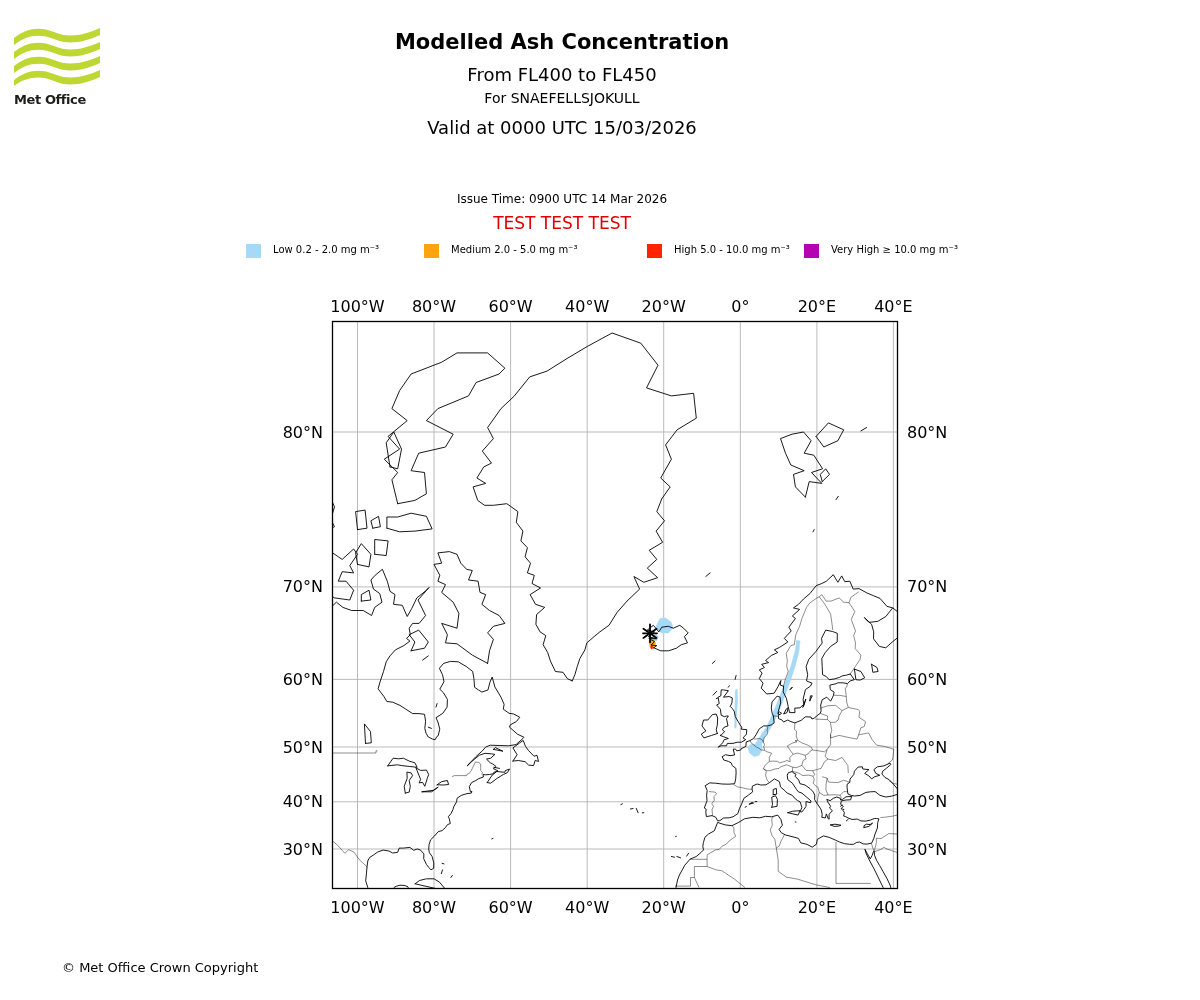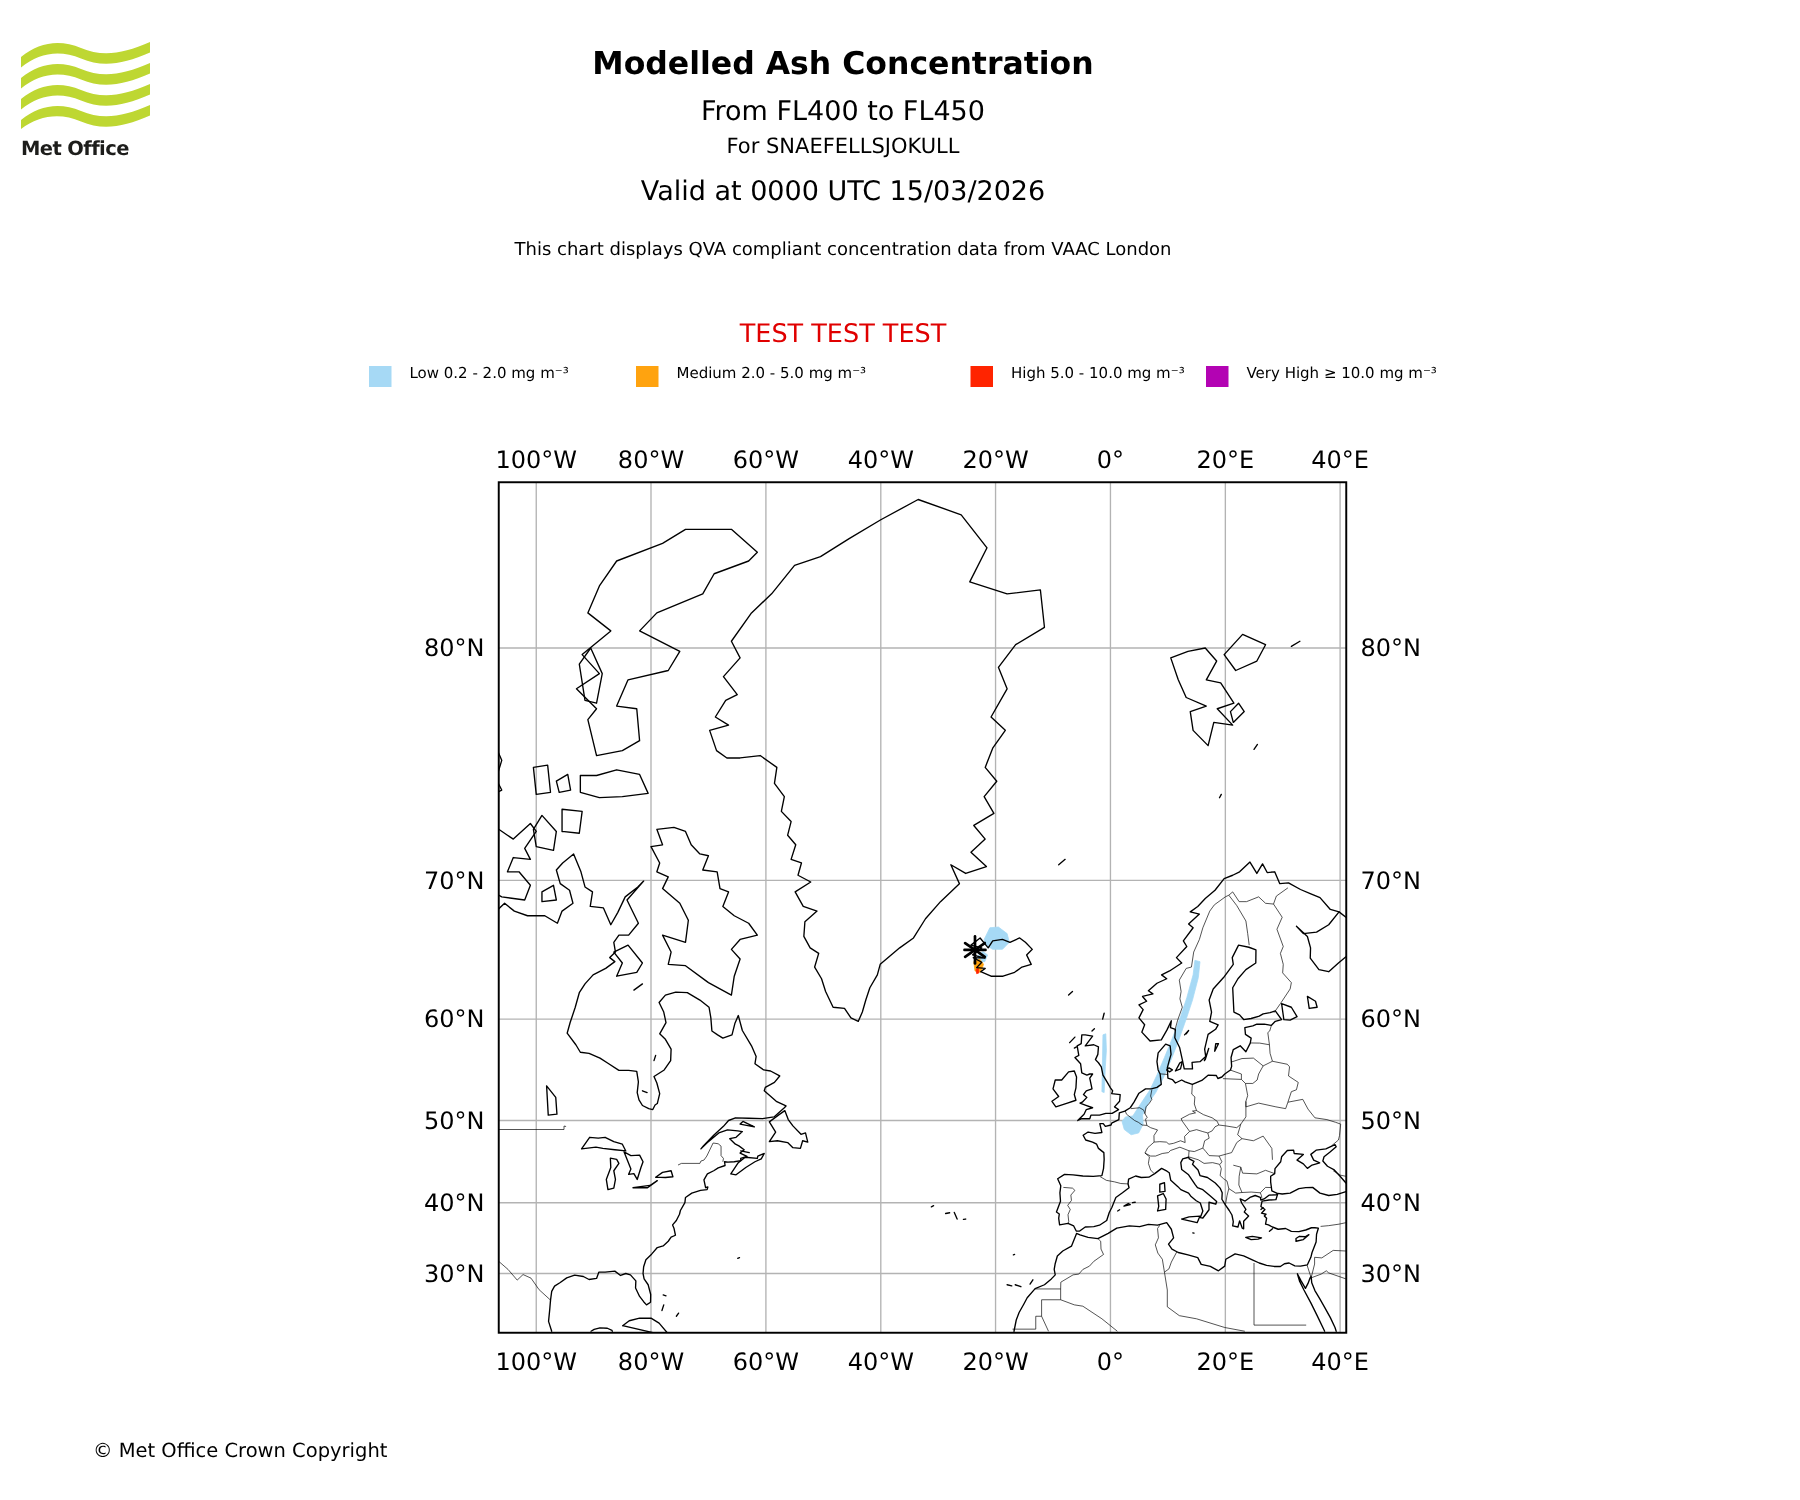--- a/index.html
+++ b/index.html
@@ -36,21 +36,21 @@
         <path d="M0 54 C12 44 26 42 40 48 C54 54 68 52 86 44 L86 51 C68 59 54 61 40 55 C26 49 12 51 0 60 Z"></path>
       </g>
     </svg>
     <div class="logo-text">Met Office</div>
   </div>
 
   <div class="center-line t1">Modelled Ash Concentration</div>
   <div class="center-line t2">From FL400 to FL450</div>
   <div class="center-line t3">For SNAEFELLSJOKULL</div>
   <div class="center-line t4">Valid at 0000 UTC 15/03/2026</div>
-  <div class="center-line note">This chart displays QVA compliant concentration data from VAAC London</div>
+  <div class="center-line issue">Issue Time: 0900 UTC 14 Mar 2026</div>
   <div class="center-line test" id="watermark" style="color: rgb(224, 0, 0);">TEST TEST TEST</div>
 
   <div class="legend-item" id="li0" style="left: 246px;">
     <span class="swatch" style="background: rgb(166, 217, 245);"></span>
     <span>Low 0.2 - 2.0 mg m⁻³</span>
   </div>
   <div class="legend-item" id="li1" style="left: 424px;">
     <span class="swatch" style="background: rgb(255, 163, 15);"></span>
     <span>Medium 2.0 - 5.0 mg m⁻³</span>
   </div>

